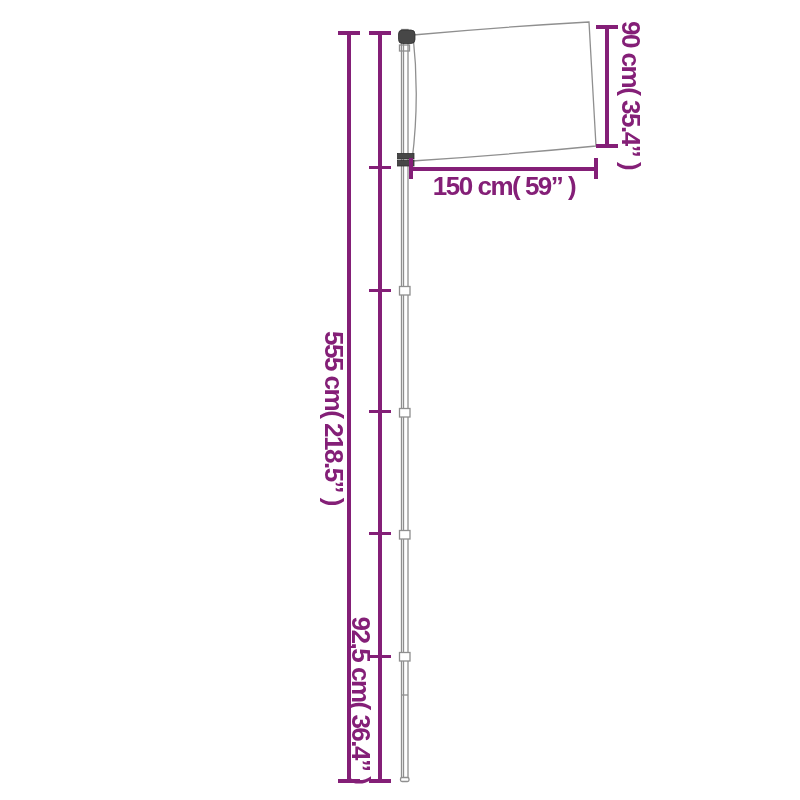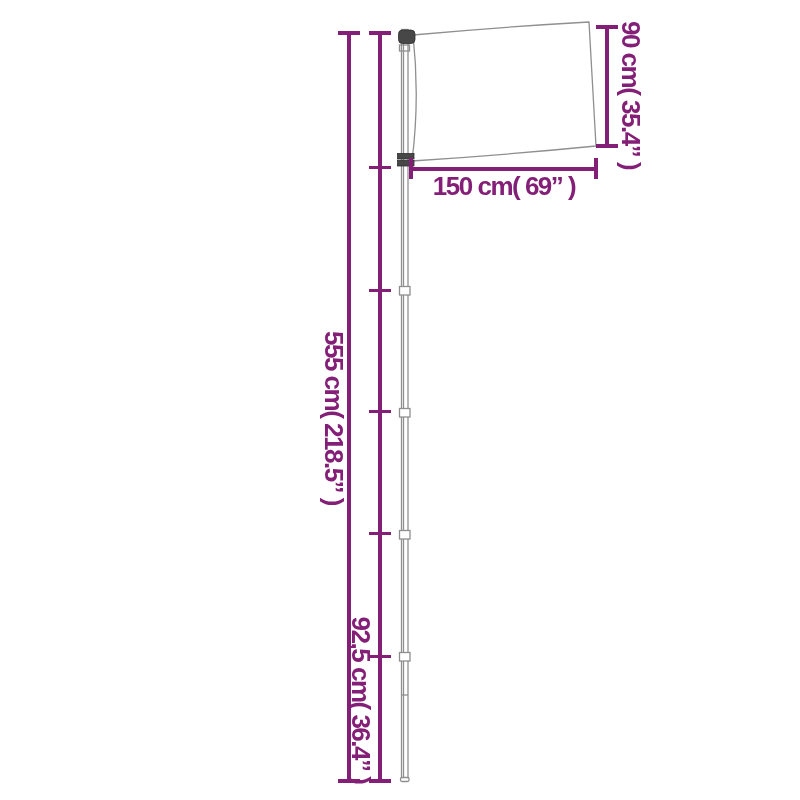--- a/index.html
+++ b/index.html
@@ -86,15 +86,15 @@
 
   <div>
     <div class="dim" style="left:411px;top:167px;width:186px;height:4px;"></div>
     <div class="dim" style="left:409px;top:158px;width:4px;height:21px;"></div>
     <div class="dim" style="left:594px;top:158px;width:4px;height:21px;"></div>
   </div>
 
   <div class="label rot" style="left:334px;top:418px;">555 cm( 218.5” )</div>
   <div class="label rot" style="left:361px;top:700px;">92,5 cm( 36.4” )</div>
   <div class="label rot" style="left:631px;top:95px;">90 cm( 35.4” )</div>
-  <div class="label" style="left:504px;top:186px;">150 cm( 69” )</div>
+  <div class="label" style="left:504px;top:186px;">150 cm( 59” )</div>
 
 </div>
 
 </body></html>

